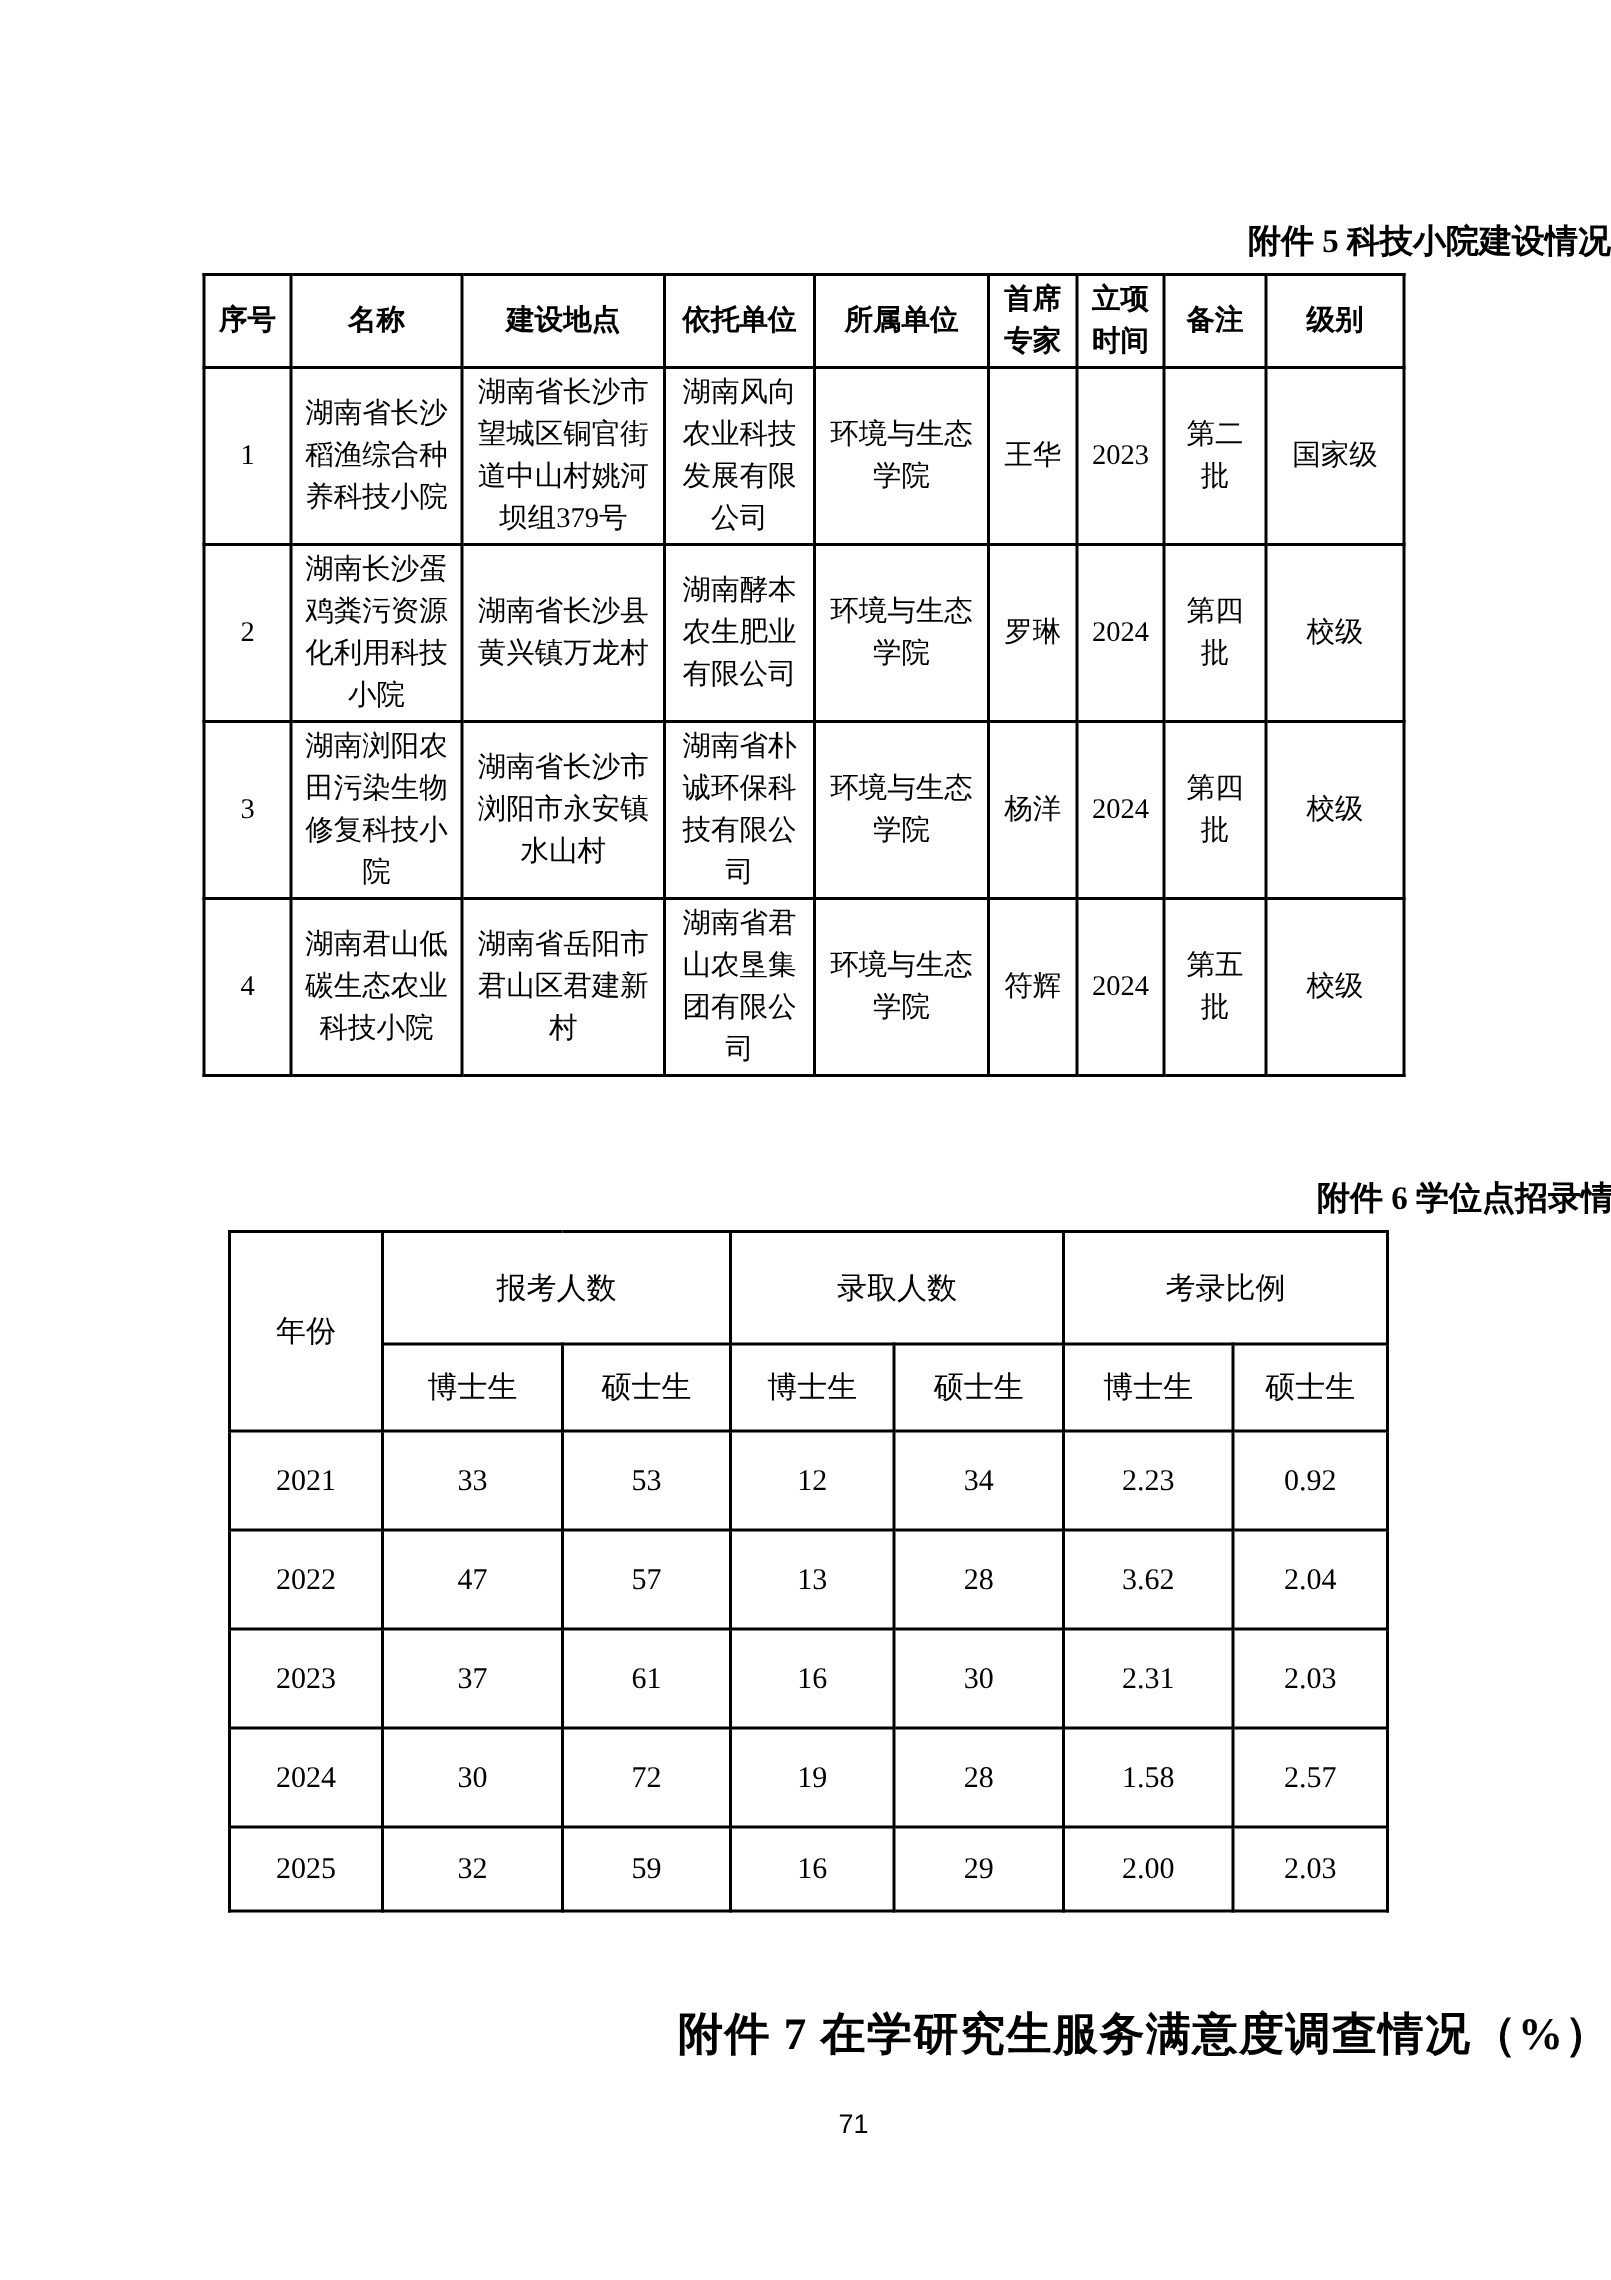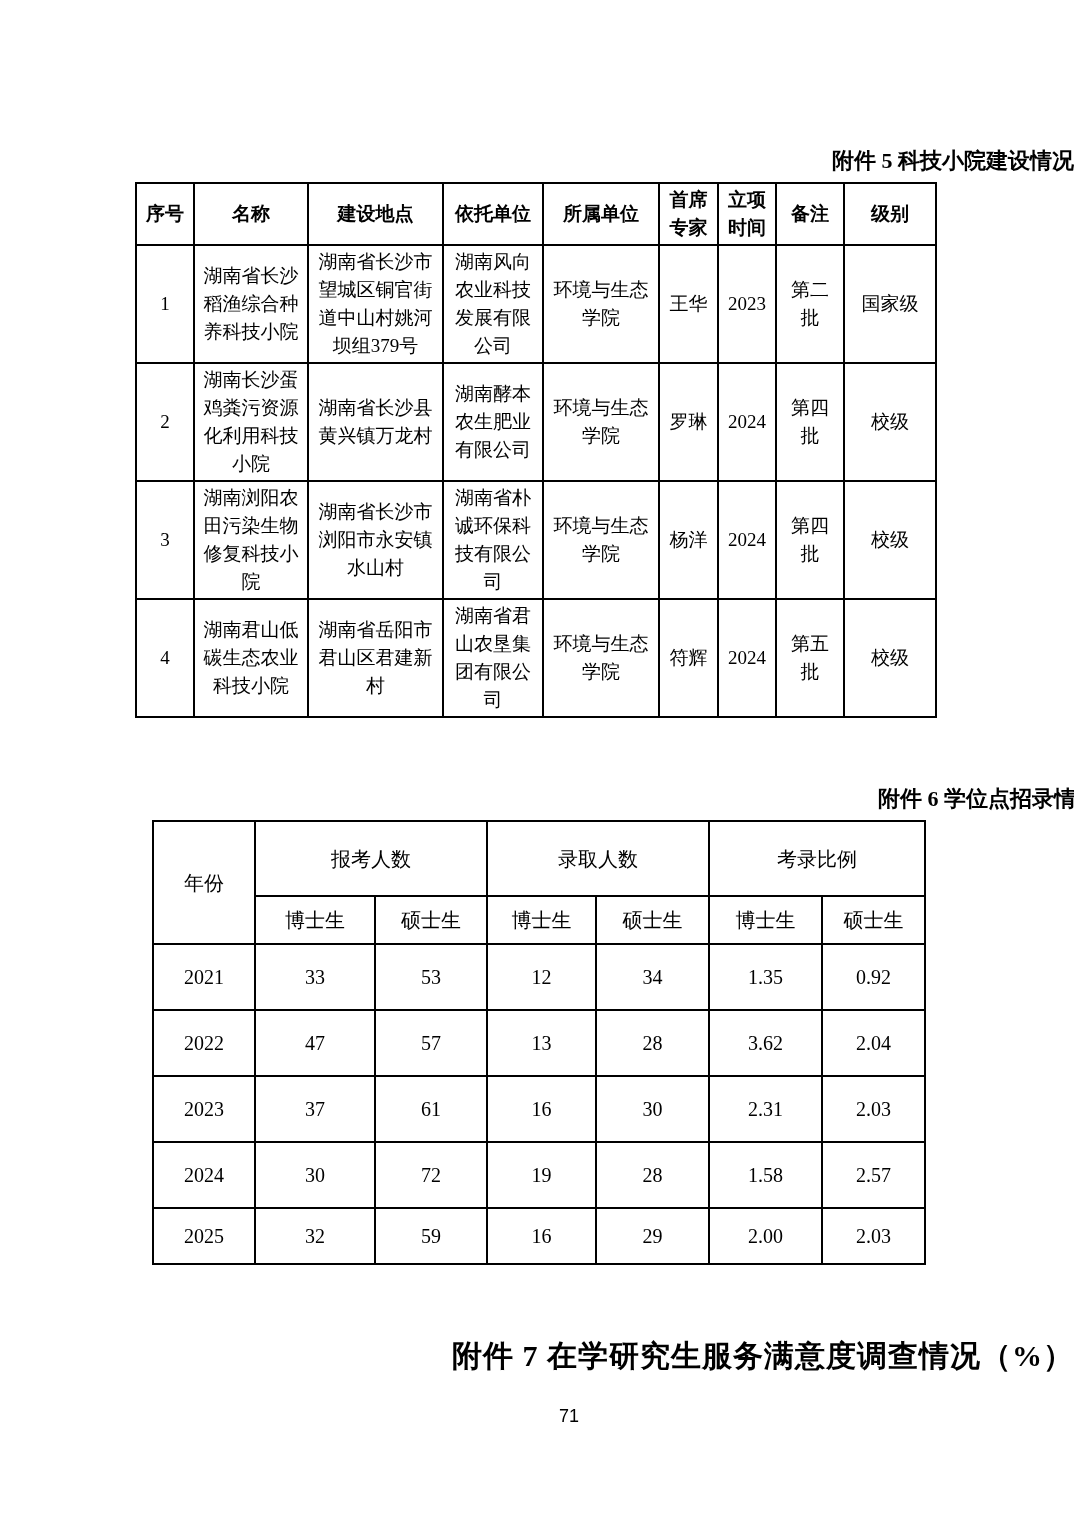--- a/index.html
+++ b/index.html
@@ -148,37 +148,37 @@
       <col style="width:113px">
     <col style="width:103px">
   </colgroup>
   <thead>
     <tr style="height:75px">
       <th rowspan="2">年份</th>
       <th colspan="2">报考人数</th>
       <th colspan="2">录取人数</th>
       <th colspan="2">考录比例</th>
     </tr>
-    <tr style="height:48px">
+    <tr style="height:58px">
       <th>博士生</th>
       <th>硕士生</th>
       <th>博士生</th>
       <th>硕士生</th>
       <th>博士生</th>
       <th>硕士生</th>
     </tr>
   </thead>
   <tbody>
     <tr style="height:66px">
       <td>2021</td>
       <td>33</td>
       <td>53</td>
       <td>12</td>
       <td>34</td>
-      <td>1.35</td>
+      <td>2.23</td>
       <td>0.92</td>
     </tr>
     <tr style="height:66px">
       <td>2022</td>
       <td>47</td>
       <td>57</td>
       <td>13</td>
       <td>28</td>
       <td>3.62</td>
       <td>2.04</td>

